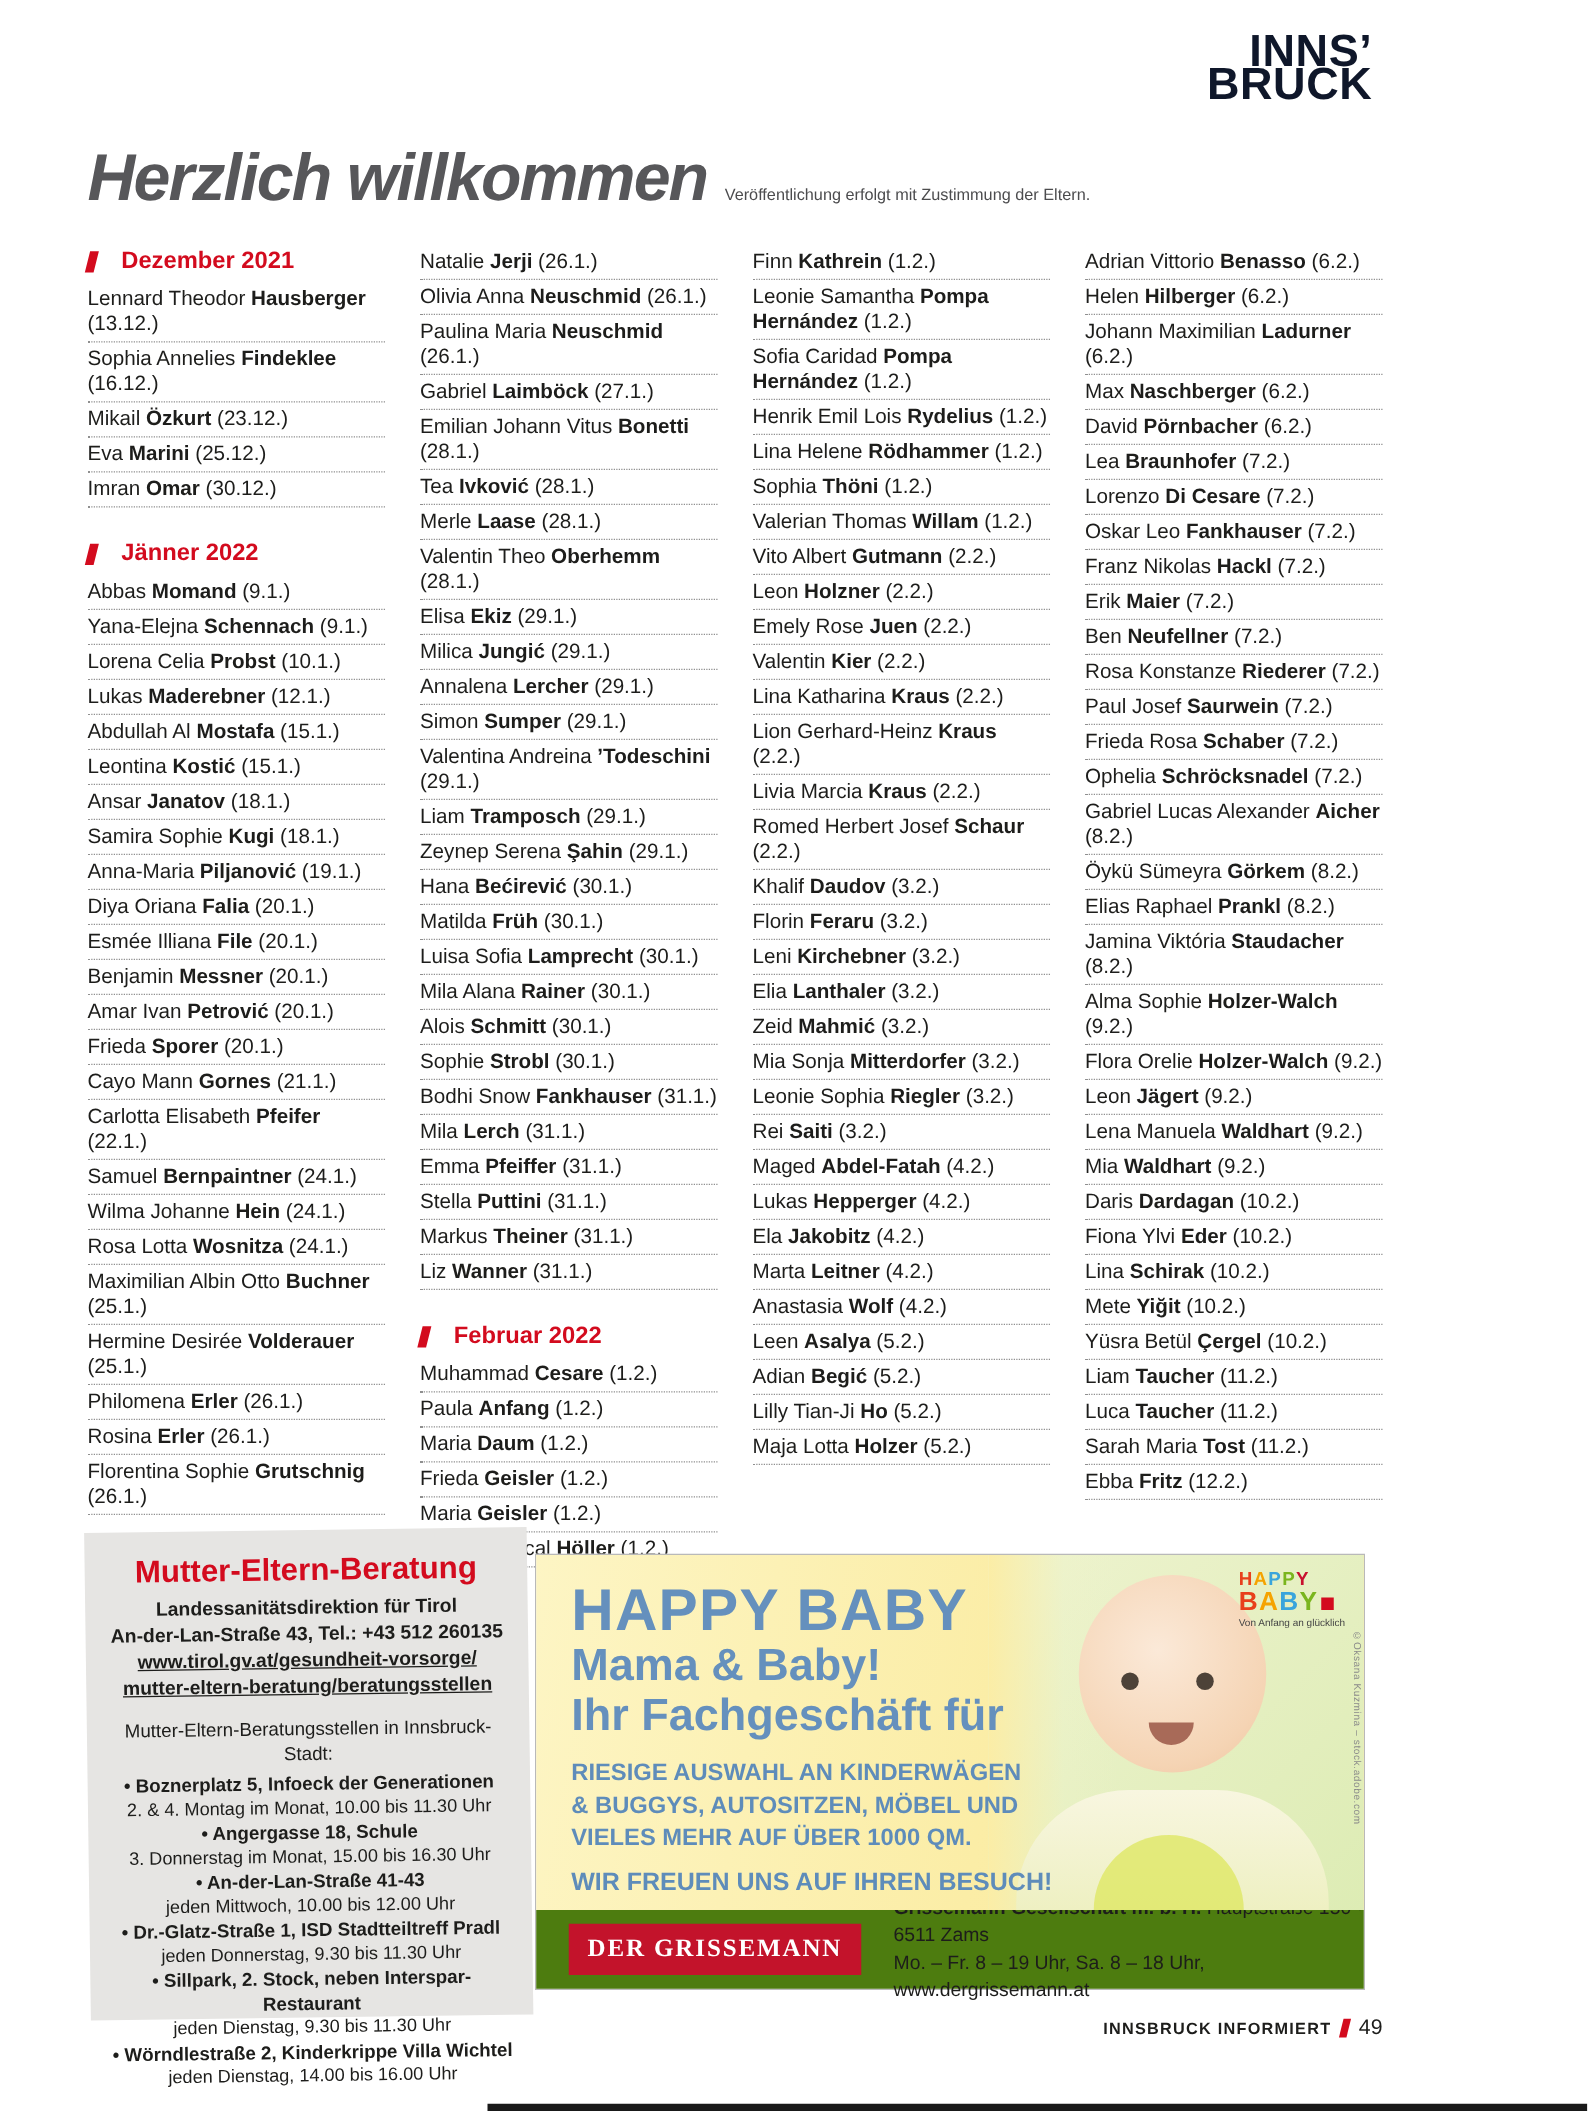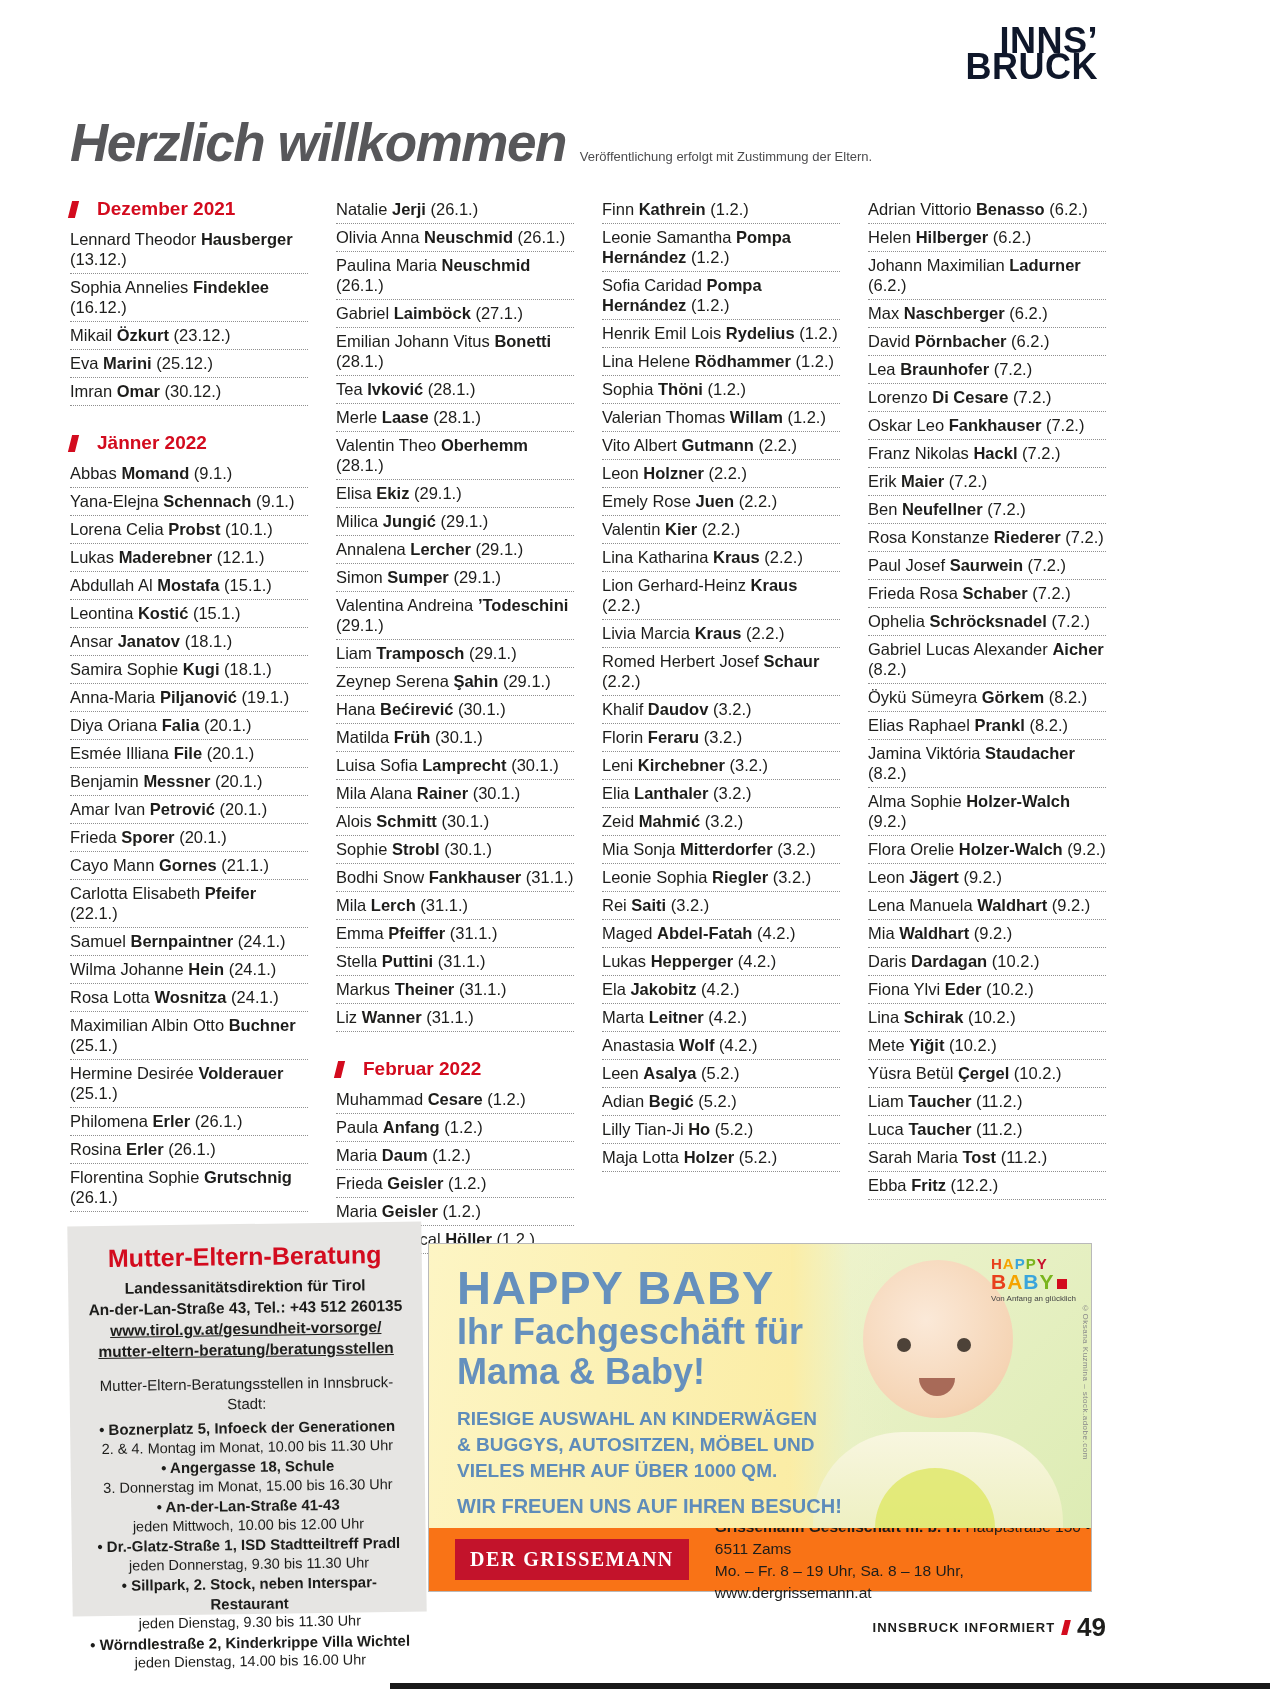--- a/index.html
+++ b/index.html
@@ -57,29 +57,29 @@
   .ad-logo-top{font-size:15px;font-weight:bold;letter-spacing:1px;}
   .ad-logo-bottom{font-size:21px;font-weight:bold;letter-spacing:1px;}
   .ad-logo-sq{display:inline-block;width:10px;height:10px;background:var(--accent);margin-left:2px;}
   .ad-tagline{font-size:8px;color:#444;margin-top:3px;}
   .ad-credit{position:absolute;right:1px;top:60px;writing-mode:vertical-rl;font-size:8px;color:#8a8a8a;letter-spacing:.5px;}
   .ad-text{position:absolute;left:28px;top:20px;color:var(--ad-blue);}
   .ad-headline{font-size:47px;font-weight:bold;letter-spacing:1px;line-height:1.02;}
   .ad-sub{font-size:36px;font-weight:bold;line-height:1.1;}
   .ad-body{margin-top:15px;font-size:19px;font-weight:bold;line-height:26px;color:#5e8cba;}
   .ad-cta{margin-top:11px;font-size:20px;font-weight:bold;color:#5e8cba;}
-  .ad-bottom{height:63px;display:flex;align-items:center;padding-left:26px;background:#f97316;}
+  .ad-bottom{height:63px;display:flex;align-items:center;padding-left:26px;background:#4d7c0f;}
   .grissemann-badge{background:var(--grissemann-red);color:#fff;font-family:"Liberation Serif",serif;
                     font-weight:bold;font-size:20px;letter-spacing:1.5px;padding:9px 15px;white-space:nowrap;}
   .grissemann-info{margin-left:26px;font-size:15.5px;line-height:22px;color:#1d1d1b;}
   
   .page-footer{position:absolute;top:1612px;right:164px;display:flex;align-items:center;gap:8px;}
   .footer-mag{font-size:13px;font-weight:bold;letter-spacing:1px;color:#1d1d1b;}
   .footer-slash{display:inline-block;width:6px;height:15px;background:var(--accent);transform:skewX(-14deg);}
-  .footer-num{font-size:26px;font-weight:bold;color:#1d1d1b;}
+  .footer-num{font-size:17px;font-weight:normal;color:#1d1d1b;}
   .scan-edge{position:absolute;left:390px;bottom:0;width:880px;height:6px;background:#191919;}
 </style>
 </head>
 <body>
 
 <div id="page" style="--accent: #d30b1e; --title-gray: #57575a; --ad-blue: #6590bd; --grissemann-red: #c3132b; --box-gray: #e6e5e3;">
 
   <div class="logo">
     <div>INNS’</div>
     <div>BRUCK</div>
@@ -287,22 +287,22 @@
         <div class="baby-bib"></div>
       </div>
       <div class="ad-logo">
         <div class="ad-logo-top"><span style="color: rgb(232, 64, 28);">H</span><span style="color: rgb(245, 163, 0);">A</span><span style="color: rgb(58, 165, 220);">P</span><span style="color: rgb(122, 181, 29);">P</span><span style="color: rgb(200, 16, 46);">Y</span></div>
         <div class="ad-logo-bottom"><span style="color: rgb(232, 64, 28);">B</span><span style="color: rgb(245, 163, 0);">A</span><span style="color: rgb(58, 165, 220);">B</span><span style="color: rgb(122, 181, 29);">Y</span><span class="ad-logo-sq"></span></div>
         <div class="ad-tagline">Von Anfang an glücklich</div>
       </div>
       <div class="ad-credit">©Oksana Kuzmina – stock.adobe.com</div>
       <div class="ad-text">
         <div class="ad-headline">HAPPY BABY</div>
+        <div class="ad-sub">Mama &amp; Baby!</div>
         <div class="ad-sub">Ihr Fachgeschäft für</div>
-        <div class="ad-sub">Mama &amp; Baby!</div>
         <div class="ad-body">
           <div>RIESIGE AUSWAHL AN KINDERWÄGEN</div>
           <div>&amp; BUGGYS, AUTOSITZEN, MÖBEL UND</div>
           <div>VIELES MEHR AUF ÜBER 1000 QM.</div>
         </div>
         <div class="ad-cta">WIR FREUEN UNS AUF IHREN BESUCH!</div>
       </div>
     </div>
     <div class="ad-bottom">
       <div class="grissemann-badge">DER GRISSEMANN</div>

